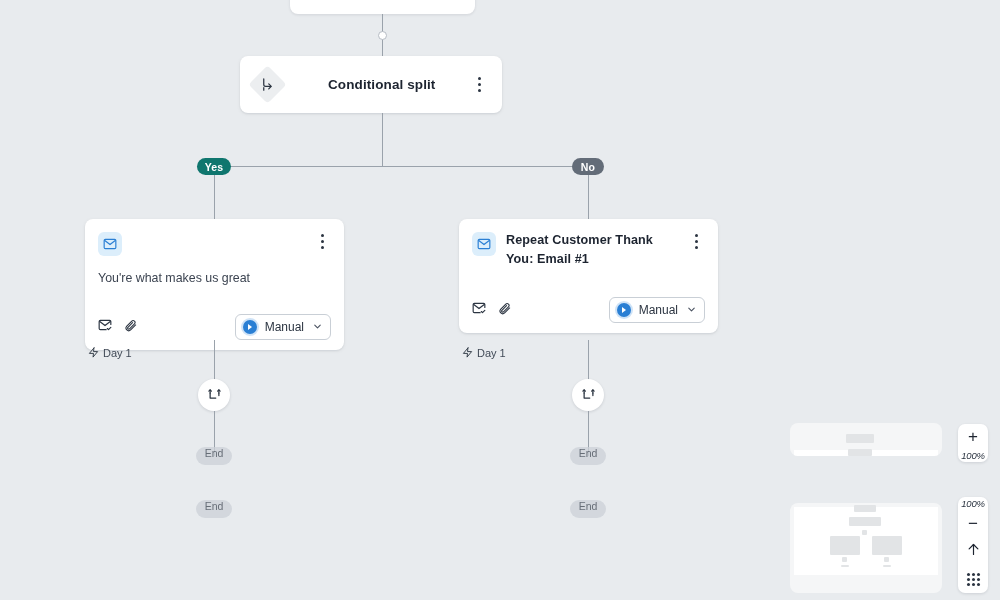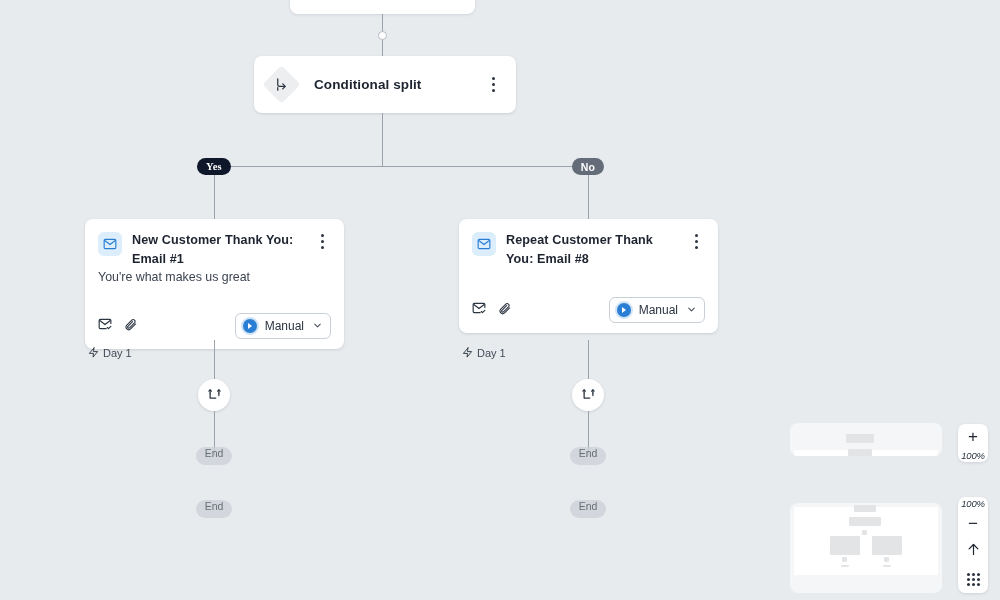--- a/index.html
+++ b/index.html
@@ -66,21 +66,21 @@
   .env-badge {
     width: 24px; height: 24px; border-radius: 6px; background: #dceefb;
     display: flex; align-items: center; justify-content: center; flex: 0 0 auto;
     margin-top: 1px;
   }
   .email-title {
     margin-left: 10px; font-size: 12.6px; font-weight: 700; color: #1d2430;
     line-height: 19px; max-width: 172px; letter-spacing: .1px;
   }
   .email-sub {
-    font-size: 12.4px; color: #3c4451; line-height: 16px;
+    margin-top: 14px; font-size: 12.4px; color: #3c4451; line-height: 16px;
   }
   .email-foot {
     margin-top: 18px; height: 46px; display: flex; align-items: center;
   }
   .foot-icons { display: flex; align-items: center; gap: 12px; }
   .manual-select {
     margin-left: auto; display: flex; align-items: center;
     height: 26px; padding: 0 7px 0 7px;
     border: 1px solid #c9cfd6; border-radius: 6px; background: #fff;
     cursor: pointer; gap: 8px;
@@ -105,21 +105,21 @@
     position: absolute; display: flex; gap: 4px;
     font-size: 11px; color: #414a57;
   }
 
   
   .pill {
     position: absolute; height: 17px; border-radius: 9px;
     display: flex; align-items: center; justify-content: center;
     font-size: 10.5px; font-weight: 700; color: #ffffff; letter-spacing: .2px;
   }
-  .pill-yes { background: #0f172a; font-family: Liberation Serif, serif; }
+  .pill-yes { background: #0f766e; }
   .pill-no  { background: #636c78; }
 
   
   .loop-node {
     position: absolute; width: 32px; height: 32px; border-radius: 50%;
     background: #ffffff; box-shadow: 0 1px 3px rgba(16,24,40,.13);
     display: flex; align-items: center; justify-content: center;
   }
 
   
@@ -161,21 +161,21 @@
 </head>
 <body>
 
 <div id="canvas">
 
   <div class="partial-card" style="left:290px; top:-42px; width:185px; height:56px;"></div>
 
   <div class="vline" style="left:382px; top:14px; height:42px;"></div>
   <div class="dot" style="left:378px; top:31px;"></div>
 
-  <div class="card split-card" style="left:254px; top:56px;">
+  <div class="card split-card" style="left:240px; top:56px;gap:28px;">
     <div class="split-badge">
       <svg width="15" height="15" viewBox="0 0 24 24" fill="none" stroke="#2b3441" stroke-width="2" stroke-linecap="round" stroke-linejoin="round">
         <path d="M6 3v9a3 3 0 0 0 3 3h8"></path>
         <polyline points="14 11 18 15 14 19"></polyline>
         <path d="M6 21v-4"></path>
       </svg>
     </div>
     <div class="split-title">Conditional split</div>
     <div class="kebab">
         <i></i>
@@ -199,21 +199,20 @@
   </div>
 
   <div class="card email-card" style="left:85px; top:219px;">
     <div class="email-head">
       <div class="env-badge">
         <svg width="14" height="14" viewBox="0 0 24 24" fill="none" stroke="#2a7fd4" stroke-width="2" stroke-linecap="round" stroke-linejoin="round">
           <rect x="2" y="4" width="20" height="16" rx="2"></rect>
           <polyline points="3 6 12 13 21 6"></polyline>
         </svg>
       </div>
-      <div class="email-title">New Customer Thank You: Email #1</div>
       <div class="kebab">
           <i></i>
           <i></i>
           <i></i>
         </div>
     </div>
     <div class="email-sub">You're what makes us great</div>
     <div class="email-foot">
       <div class="foot-icons">
         <span>
@@ -250,21 +249,21 @@
   </div>
 
   <div class="card email-card" style="left:459px; top:219px;">
     <div class="email-head">
       <div class="env-badge">
         <svg width="14" height="14" viewBox="0 0 24 24" fill="none" stroke="#2a7fd4" stroke-width="2" stroke-linecap="round" stroke-linejoin="round">
           <rect x="2" y="4" width="20" height="16" rx="2"></rect>
           <polyline points="3 6 12 13 21 6"></polyline>
         </svg>
       </div>
-      <div class="email-title">Repeat Customer Thank You: Email #8</div>
+      <div class="email-title">Repeat Customer Thank You: Email #1</div>
       <div class="kebab">
           <i></i>
           <i></i>
           <i></i>
         </div>
     </div>
     <div class="email-foot">
       <div class="foot-icons">
         <span>
           <svg width="14" height="14" viewBox="0 0 24 24" fill="none" stroke="#2b3441" stroke-width="2" stroke-linecap="round" stroke-linejoin="round">

